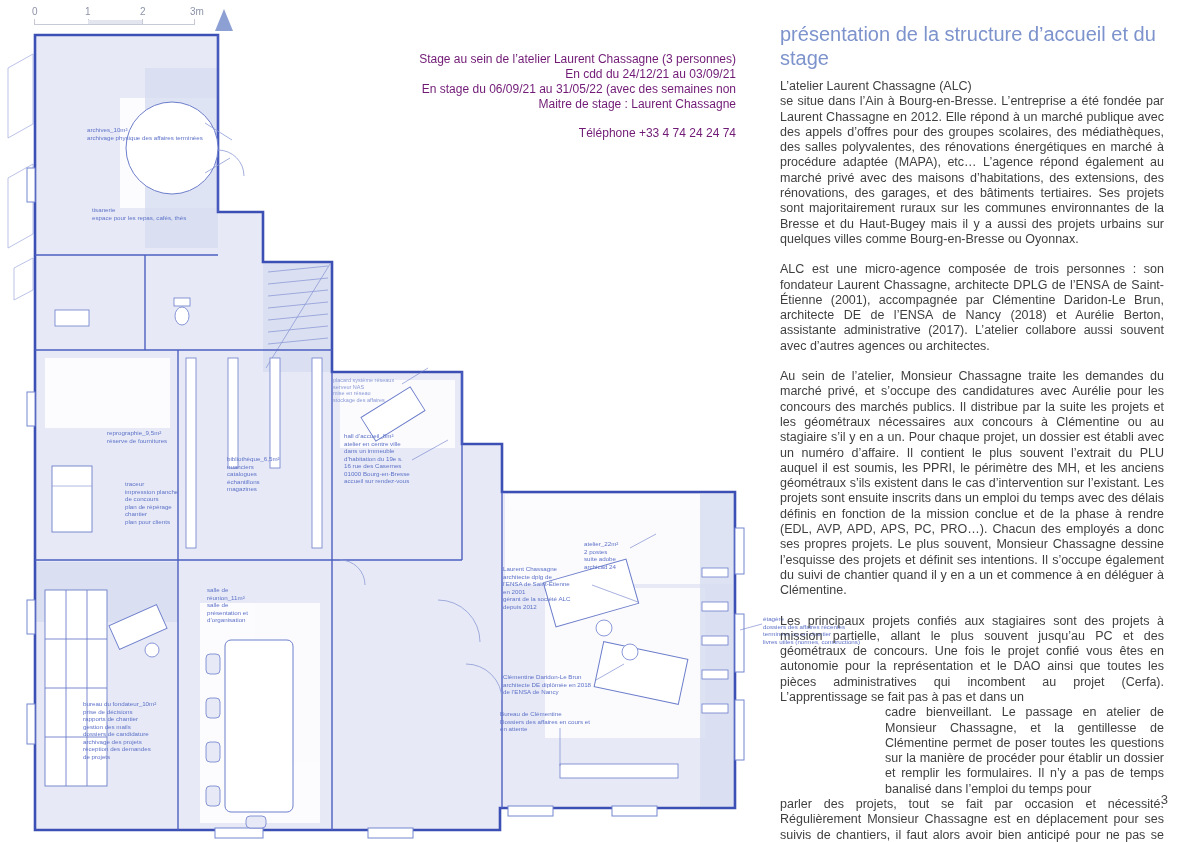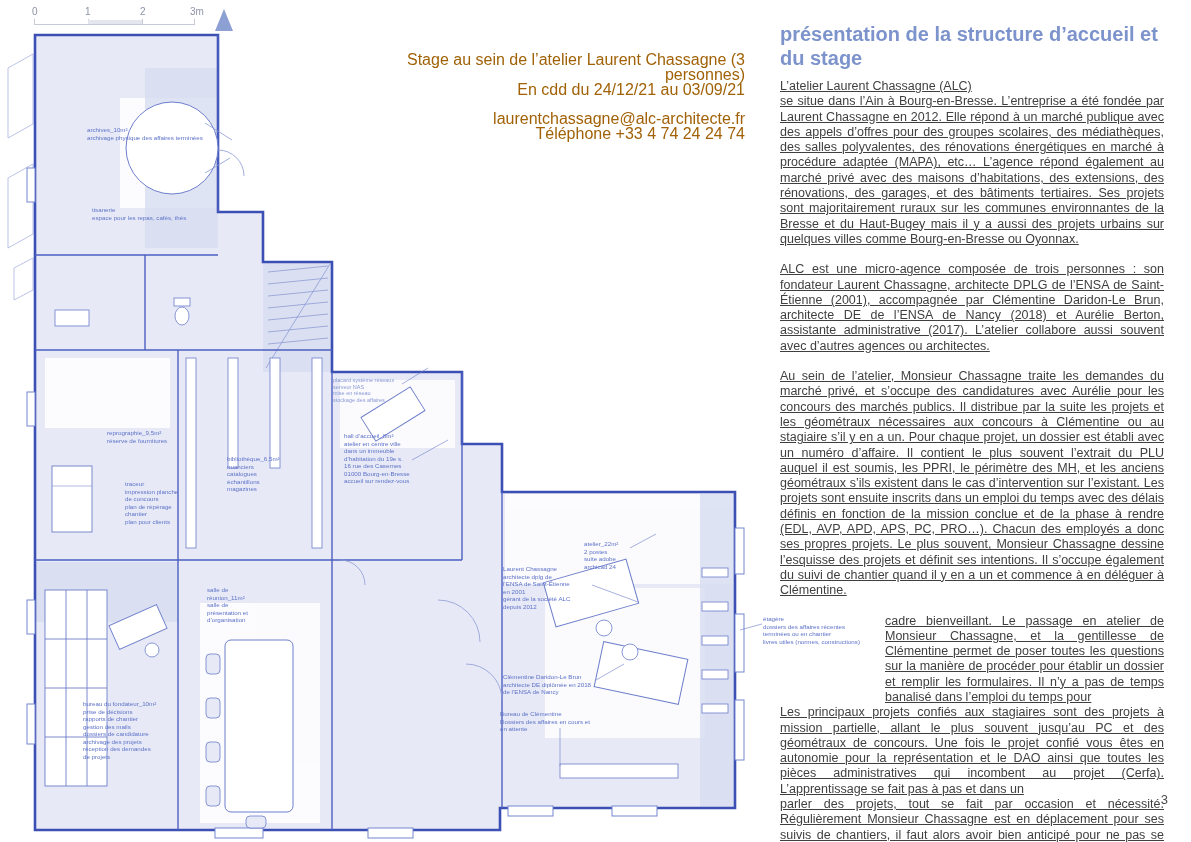--- a/index.html
+++ b/index.html
@@ -17,27 +17,27 @@
     border-left:9px solid transparent;border-right:9px solid transparent;
     border-bottom:22px solid #8da0d3;}
   
   .plan-svg{position:absolute;left:0;top:28px;}
   .plabel{
     position:absolute;color:#5e72c8;font-size:6.2px;line-height:1.22;
     white-space:pre-line;letter-spacing:0;
   }
   .plabel.faint{color:#8b9ad6;font-size:5.5px;}
   
-  .stage-info{position:absolute;left:405px;top:52px;width:340px;text-align:right;
-    color:#a16207;font-size:16px;line-height:15px;}
+  .stage-info{position:absolute;left:396px;top:52px;width:340px;text-align:right;
+    color:#701a75;font-size:12px;line-height:15px;}
   .stage-info .gap{height:14px;}
   
   .rightcol{position:absolute;left:780px;top:22px;width:384px;color:#3f3f3f;}
-  .rc-title{color:#7d93cc;font-size:20px;line-height:24px;margin:0 0 9px 0;font-weight:700;}
-  .para{font-size:12.5px;line-height:15.3px;text-align:justify;margin:0 0 15px 0;text-decoration:underline;}
+  .rc-title{color:#7d93cc;font-size:20px;line-height:24px;margin:0 0 9px 0;font-weight:400;}
+  .para{font-size:12.5px;line-height:15.3px;text-align:justify;margin:0 0 15px 0;}
   .indent-part{margin-left:105px;}
   .nogap{margin-bottom:0;}
   .pagenum{position:absolute;left:1148px;top:792px;width:20px;text-align:right;
     font-size:13px;color:#4a4a4a;}
 </style>
 </head>
 <body>
 
 <div class="page">
 
@@ -247,31 +247,32 @@
 Dossiers des affaires en cours et
 en attente</div>
   <div class="plabel" style="left:763px;top:615px">étagère
 dossiers des affaires récentes
 terminées ou en chantier
 livres utiles (normes, constructions)</div>
 
   <div class="stage-info">
     <div>Stage au sein de l’atelier Laurent Chassagne (3 personnes)</div>
     <div>En cdd du 24/12/21 au 03/09/21</div>
+    <div>En stage du 06/09/21 au 31/05/22 (avec des semaines non</div>
+    <div>Maitre de stage : Laurent Chassagne</div>
     <div class="gap"></div>
-    <div>laurentchassagne@alc-architecte.fr</div>
     <div>Téléphone +33 4 74 24 24 74</div>
   </div>
 
   <div class="rightcol">
     <h1 class="rc-title">présentation de la structure d’accueil et du stage</h1>
     <div class="para nogap first-line">L’atelier Laurent Chassagne (ALC)</div>
     <div class="para">se situe dans l’Ain à Bourg-en-Bresse. L’entreprise a été fondée par Laurent Chassagne en 2012. Elle répond à un marché publique avec des appels d’offres pour des groupes scolaires, des médiathèques, des salles polyvalentes, des rénovations énergétiques en marché à procédure adaptée (MAPA), etc…  L’agence répond également au marché privé avec des maisons d’habitations, des extensions, des rénovations, des garages, et des bâtiments tertiaires. Ses projets sont majoritairement ruraux sur les communes environnantes de la Bresse et du Haut-Bugey mais il y a aussi des projets urbains sur quelques villes comme Bourg-en-Bresse ou Oyonnax.</div>
     <div class="para">ALC est une micro-agence composée de trois personnes : son fondateur Laurent Chassagne, architecte DPLG de l’ENSA de Saint-Étienne (2001), accompagnée par Clémentine Daridon-Le Brun, architecte DE de l’ENSA de Nancy (2018) et Aurélie Berton, assistante administrative (2017). L’atelier collabore aussi souvent avec d’autres agences ou architectes.</div>
     <div class="para">Au sein de l’atelier, Monsieur Chassagne traite les demandes du marché privé, et s’occupe des candidatures avec Aurélie pour les concours des marchés publics. Il distribue par la suite les projets et les géométraux nécessaires aux concours à Clémentine ou au stagiaire s’il y en a un. Pour chaque projet, un dossier est établi avec un numéro d’affaire. Il contient le plus souvent l’extrait du PLU auquel il est soumis, les PPRI, le périmètre des MH, et les anciens géométraux s’ils existent dans le cas d’intervention sur l’existant. Les projets sont ensuite inscrits dans un emploi du temps avec des délais définis en fonction de la mission conclue et de la phase à rendre (EDL, AVP, APD, APS, PC, PRO…). Chacun des employés a donc ses propres projets. Le plus souvent, Monsieur Chassagne dessine l’esquisse des projets et définit ses intentions. Il s’occupe également du suivi de chantier quand il y en a un et commence à en déléguer à Clémentine.</div>
+    <div class="para nogap">Les principaux projets confiés aux stagiaires sont des projets à mission partielle, allant le plus souvent jusqu’au PC et des géométraux de concours. Une fois le projet confié vous êtes en autonomie pour la représentation et le DAO ainsi que toutes les pièces administratives qui incombent au projet (Cerfa). L’apprentissage se fait pas à pas et dans un</div>
     <div class="para nogap indent-part">cadre bienveillant. Le passage en atelier de Monsieur Chassagne, et la gentillesse de Clémentine permet de poser toutes les questions sur la manière de procéder pour établir un dossier et remplir les formulaires. Il n’y a pas de temps banalisé dans l’emploi du temps pour</div>
-    <div class="para nogap">Les principaux projets confiés aux stagiaires sont des projets à mission partielle, allant le plus souvent jusqu’au PC et des géométraux de concours. Une fois le projet confié vous êtes en autonomie pour la représentation et le DAO ainsi que toutes les pièces administratives qui incombent au projet (Cerfa). L’apprentissage se fait pas à pas et dans un</div>
     <div class="para">parler des projets, tout se fait par occasion et nécessité. Régulièrement Monsieur Chassagne est en déplacement pour ses suivis de chantiers, il faut alors avoir bien anticipé pour ne pas se retrouver bloqué, ou attendre sa décision sur un élément déterminant du projet sur lequel on travail.</div>
 
   </div>
 
   <div class="pagenum">3</div>
 </div>
 
 </body></html>

